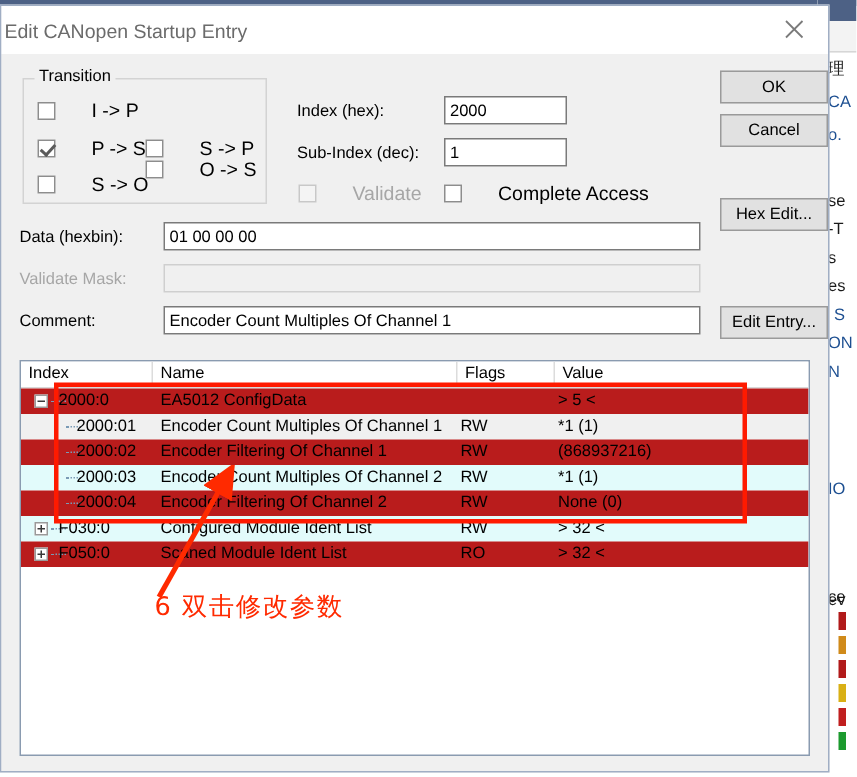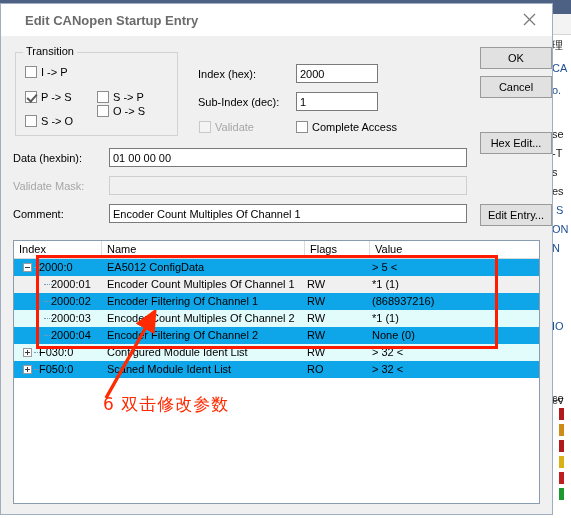--- a/index.html
+++ b/index.html
@@ -73,26 +73,25 @@
   #title-bar {
     position: absolute;
     left: 0; top: 0;
     width: 551px;
     height: 32px;
     background: #ffffff;
     box-sizing: border-box;
   }
   #dialog-title {
     position: absolute;
-    left: 24px; top: 9px;
+    left: 2px; top: 9px;
     font-size: 13px;
     color: #6b6b6b;
     font-family: "Liberation Sans", sans-serif;
     white-space: nowrap;
-    font-weight: bold;
   }
   #close-btn {
     position: absolute;
     right: 0; top: 0;
     width: 45px; height: 31px;
     display: flex;
     align-items: center;
     justify-content: center;
     cursor: default;
   }
@@ -143,21 +142,21 @@
     left: 3px; top: 0px;
     width: 4px; height: 8px;
     border: solid #5a5a5a;
     border-width: 0 2px 2px 0;
     transform: rotate(42deg);
   }
   .cbx.disabled {
     border-color: #c8c8c8;
     background: #f4f4f4;
   }
-  .cbx-label { font-size: 11px; color: #000; }
+  .cbx-label { font-size: 13px; color: #000; margin-left: 20px; }
   .cbx-label.disabled { color: #a6a6a6; }
 
   
   .field-label {
     position: absolute;
     font-size: 11px;
     color: #000;
     white-space: nowrap;
   }
   .field-label.disabled { color: #a6a6a6; }
@@ -220,21 +219,21 @@
     color: #000;
     padding-left: 5px;
     box-sizing: border-box;
     border-right: 1px solid #dcdcdc;
     white-space: nowrap;
   }
   .lv-row {
     position: relative;
     height: 17px;
     line-height: 17px;
-    background: #0ea5e9;
+    background: #b91c1c;
   }
   .lv-row.shade { background: #f0f0f0; }
   .lv-row.cyan  { background: #e2fbfb; }
   .lv-cell {
     position: absolute;
     top: 0;
     height: 17px;
     line-height: 17px;
     font-size: 11px;
     color: #000;

